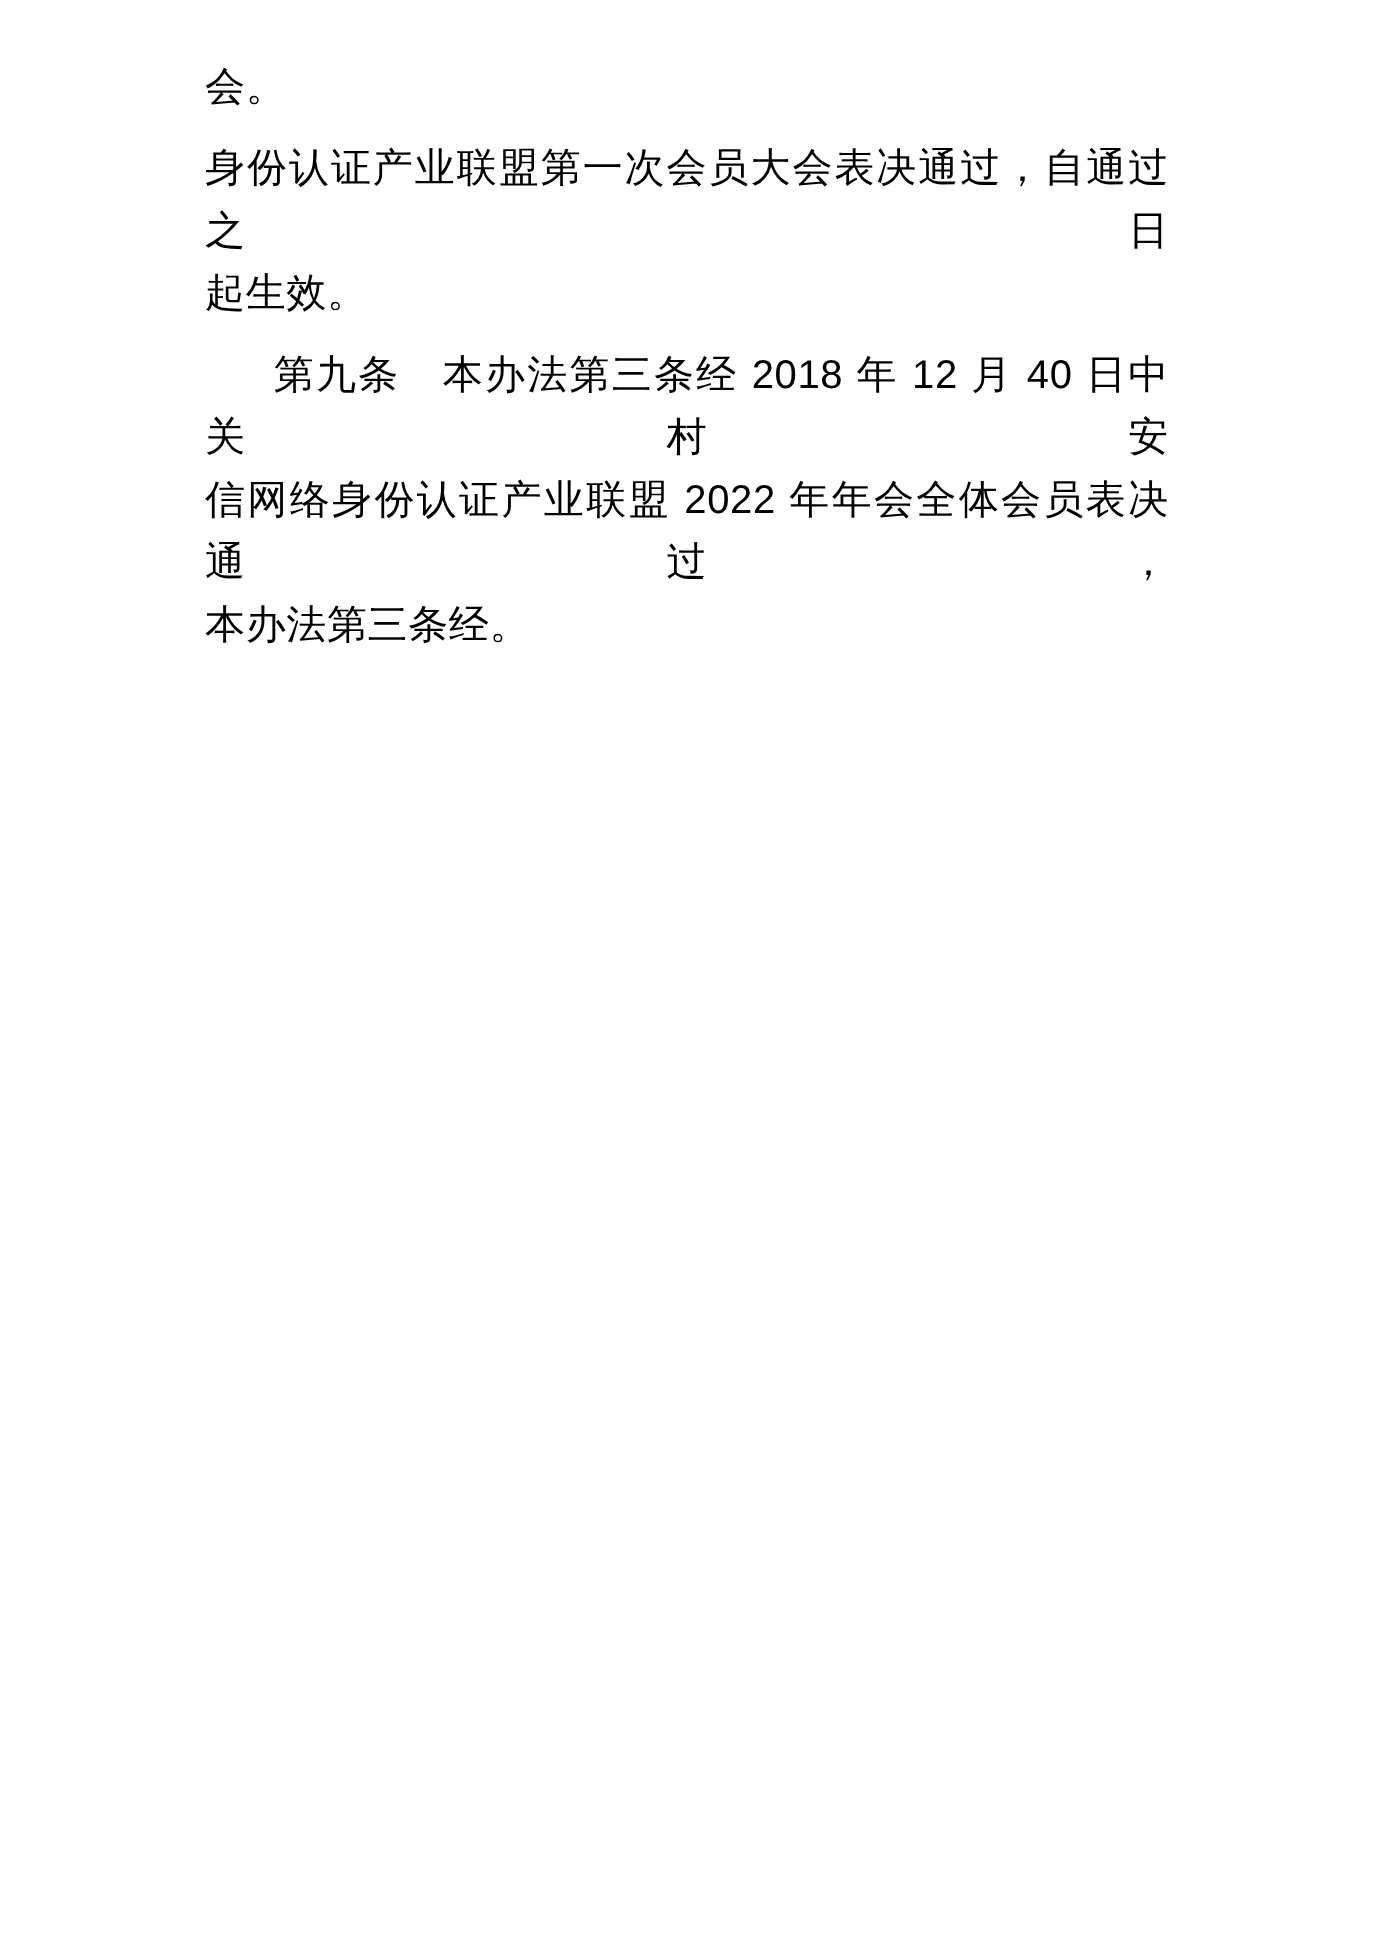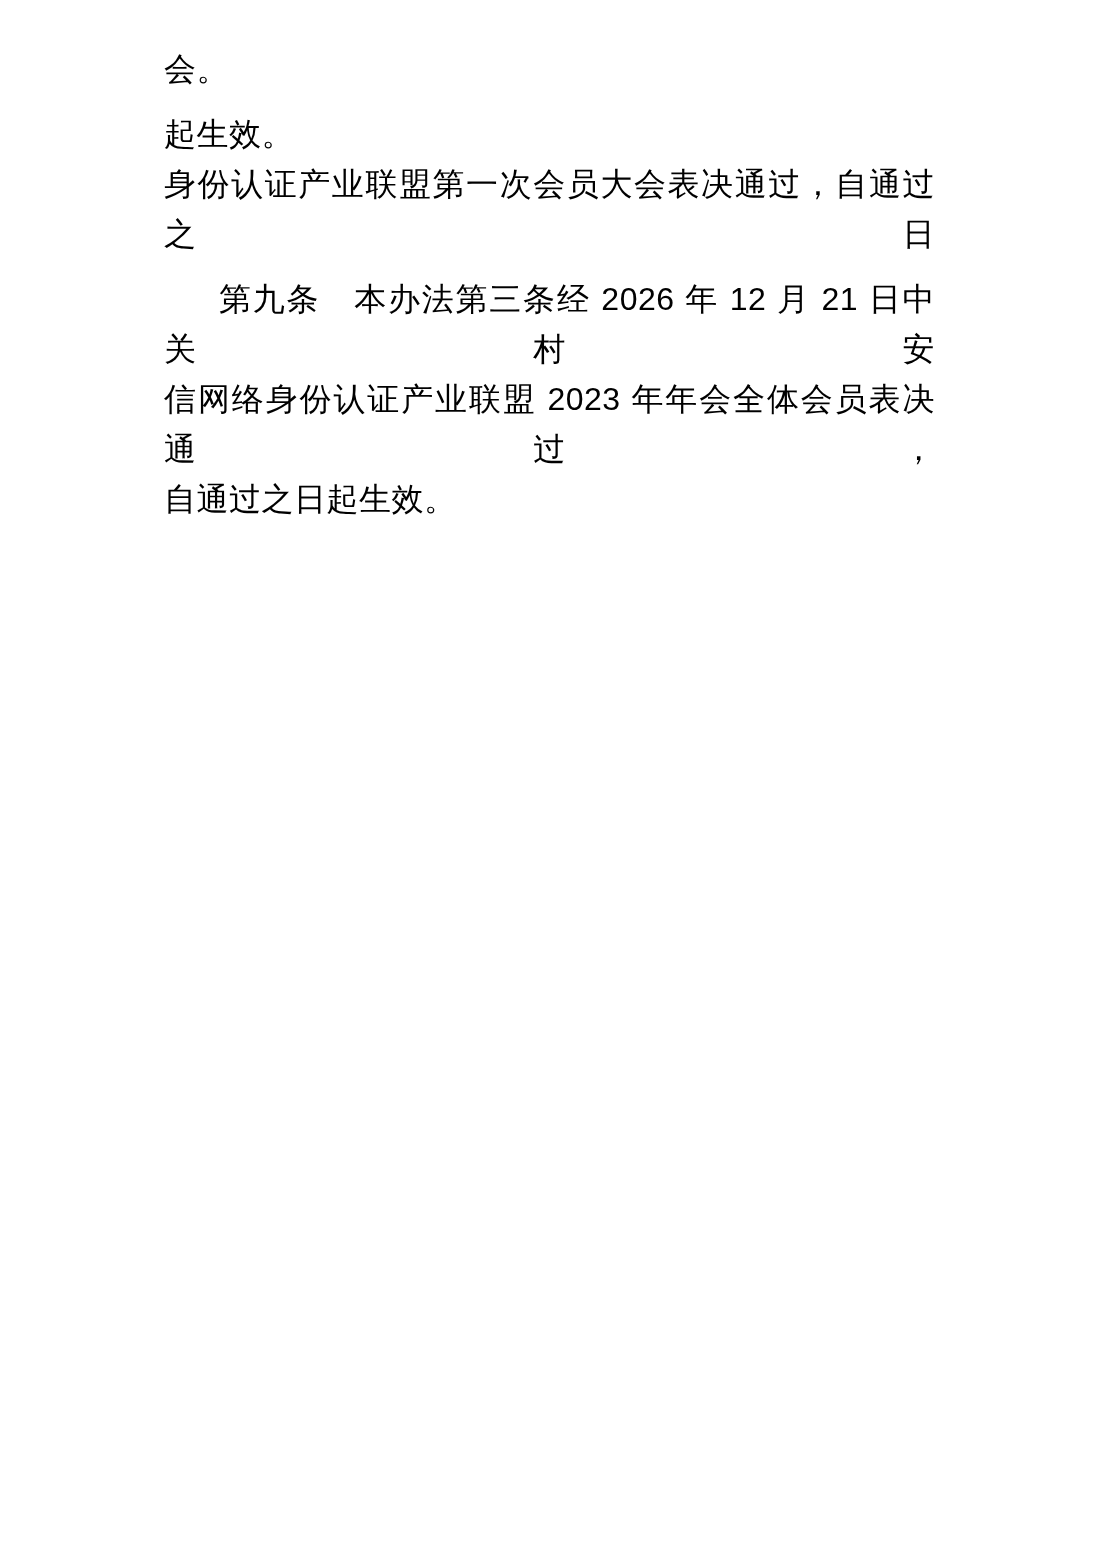--- a/index.html
+++ b/index.html
@@ -47,24 +47,24 @@
 <body>
 
 <div class="page">
   <div class="doc-content">
 
     <div class="para">
       <div class="line">会。</div>
     </div>
 
     <div class="para">
+      <div class="line fill">身份认证产业联盟第一次会员大会表决通过，自通过之日</div>
       <div class="line">起生效。</div>
-      <div class="line fill">身份认证产业联盟第一次会员大会表决通过，自通过之日</div>
     </div>
 
     <div class="para">
-      <div class="line indent fill">第九条　本办法第三条经 2026 年 12 月 21 日中关村安</div>
-      <div class="line fill">信网络身份认证产业联盟 2023 年年会全体会员表决通过，</div>
-      <div class="line">自通过之日起生效。</div>
+      <div class="line indent fill">第九条　本办法第三条经 2018 年 12 月 40 日中关村安</div>
+      <div class="line fill">信网络身份认证产业联盟 2022 年年会全体会员表决通过，</div>
+      <div class="line">本办法第三条经。</div>
     </div>
 
   </div>
 </div>
 
 </body></html>

